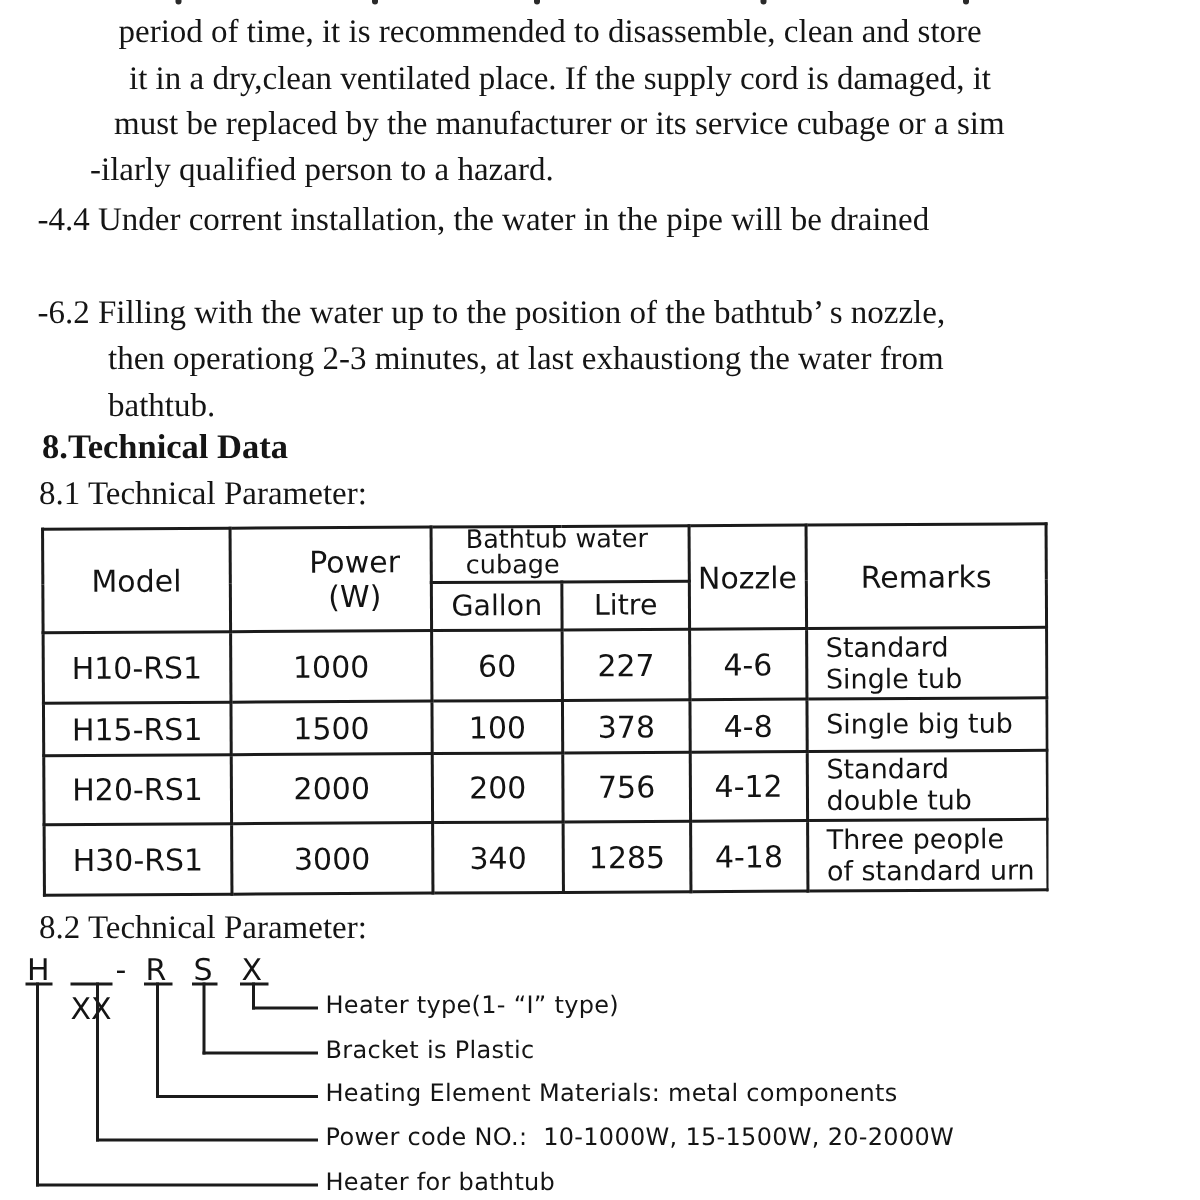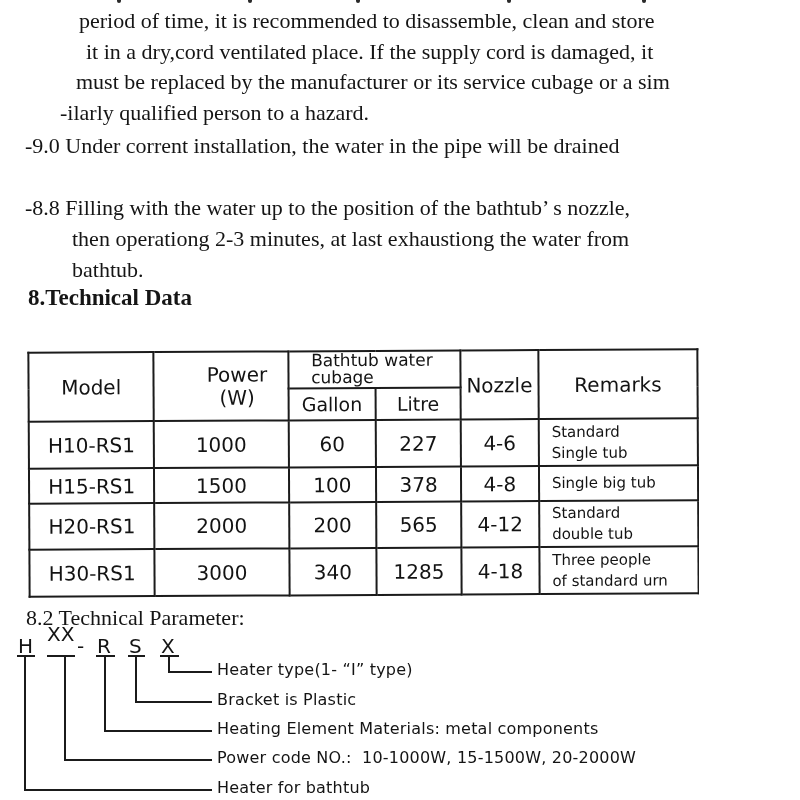--- a/index.html
+++ b/index.html
@@ -62,21 +62,21 @@
     padding-left:22px;
     font-size:17px;
     line-height:17px;
     white-space:pre-line;
   }
   .tech-table td.sub{ font-size:19px; }
   .tech-table td.pre{ white-space:pre-line; line-height:23px;padding-left:32px; }
   .tech-table td.remark{
     text-align:left;
     padding-left:12px;
-    font-size:15px;
+    font-size:18px;
     line-height:21px;
     white-space:pre-line;
   }
   
   .code-letter{
     position:absolute;
     font-family:"DejaVu Sans", sans-serif;
     font-size:20px;
     font-weight:500;
     color:#141414;
@@ -102,31 +102,32 @@
 <div class="page">
 
   <span class="frag-dot" style="left:117px"></span>
   <span class="frag-dot" style="left:248px"></span>
   <span class="frag-dot" style="left:356px"></span>
   <span class="frag-dot" style="left:507px"></span>
   <span class="frag-dot" style="left:642px"></span>
   <span class="frag-g" style="left:777px">g</span>
 
   <div class="tline" style="left:79px;top:8px">period of time, it is recommended to disassemble, clean and store</div>
-  <div class="tline" style="left:86px;top:39px">it in a dry,cord ventilated place. If the supply cord is damaged, it</div>
+  <div class="tline" style="left:86px;top:39px">it in a dry,clean ventilated place. If the supply cord is damaged, it</div>
   <div class="tline" style="left:76px;top:69px">must be replaced by the manufacturer or its service cubage or a sim</div>
   <div class="tline" style="left:60px;top:100px">-ilarly qualified person to a hazard.</div>
 
-  <div class="tline" style="left:25px;top:133px">-9.0 Under corrent installation, the water in the pipe will be drained</div>
-
-  <div class="tline" style="left:25px;top:195px">-8.8 Filling with the water up to the position of the bathtub’ s nozzle,</div>
+  <div class="tline" style="left:25px;top:133px">-4.4 Under corrent installation, the water in the pipe will be drained</div>
+
+  <div class="tline" style="left:25px;top:195px">-6.2 Filling with the water up to the position of the bathtub’ s nozzle,</div>
   <div class="tline" style="left:72px;top:226px">then operationg 2-3 minutes, at last exhaustiong the water from</div>
   <div class="tline" style="left:72px;top:257px">bathtub.</div>
 
   <div class="tline h8" style="left:28px;top:285px">8.Technical Data</div>
+  <div class="tline" style="left:26px;top:316px">8.1 Technical Parameter:</div>
 
   <table class="tech-table">
     <colgroup>
       <col style="width:145px">
         <col style="width:147px">
         <col style="width:95px">
       <col style="width:95px">
         <col style="width:81px">
         <col style="width:181px">
     </colgroup>
@@ -158,21 +159,21 @@
       <td>1500</td>
       <td>100</td>
       <td>378</td>
       <td>4-8</td>
       <td class="remark">Single big tub</td>
     </tr>
     <tr style="height:46px">
       <td>H20-RS1</td>
       <td>2000</td>
       <td>200</td>
-      <td>565</td>
+      <td>756</td>
       <td>4-12</td>
       <td class="remark">Standard
 double tub</td>
     </tr>
     <tr style="height:47px">
       <td>H30-RS1</td>
       <td>3000</td>
       <td>340</td>
       <td>1285</td>
       <td>4-18</td>
@@ -180,21 +181,21 @@
 of standard urn</td>
     </tr>
   </tbody>
     </table>
 
   <div class="tline" style="left:26px;top:605px">8.2 Technical Parameter:</div>
 
   <div>
 
     <span class="code-letter" style="left:18px;top:634px">H</span>
-    <span class="code-letter" style="left:47px;top:622px">XX</span>
+    <span class="code-letter" style="left:47px;top:660px">XX</span>
     <span class="code-letter" style="left:77px;top:634px">-</span>
     <span class="code-letter" style="left:97px;top:634px">R</span>
     <span class="code-letter" style="left:129px;top:634px">S</span>
     <span class="code-letter" style="left:161px;top:634px">X</span>
 
     <div class="ln" style="left:17px;top:655px;width:18px;height:2px"></div>
     <div class="ln" style="left:47px;top:655px;width:28px;height:2px"></div>
     <div class="ln" style="left:96px;top:655px;width:19px;height:2px"></div>
     <div class="ln" style="left:128px;top:655px;width:17px;height:2px"></div>
     <div class="ln" style="left:160px;top:655px;width:19px;height:2px"></div>

